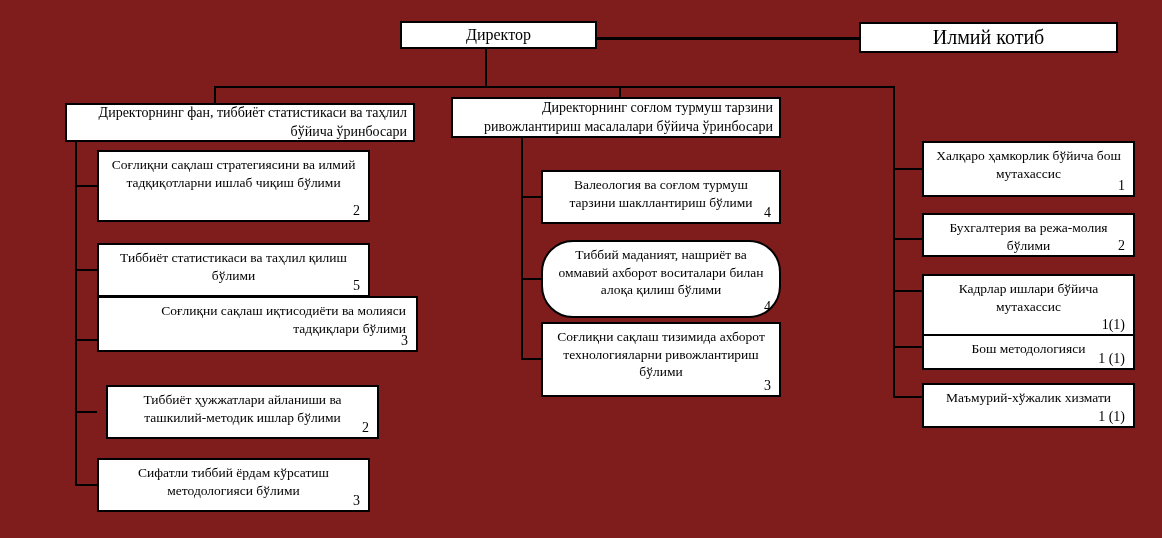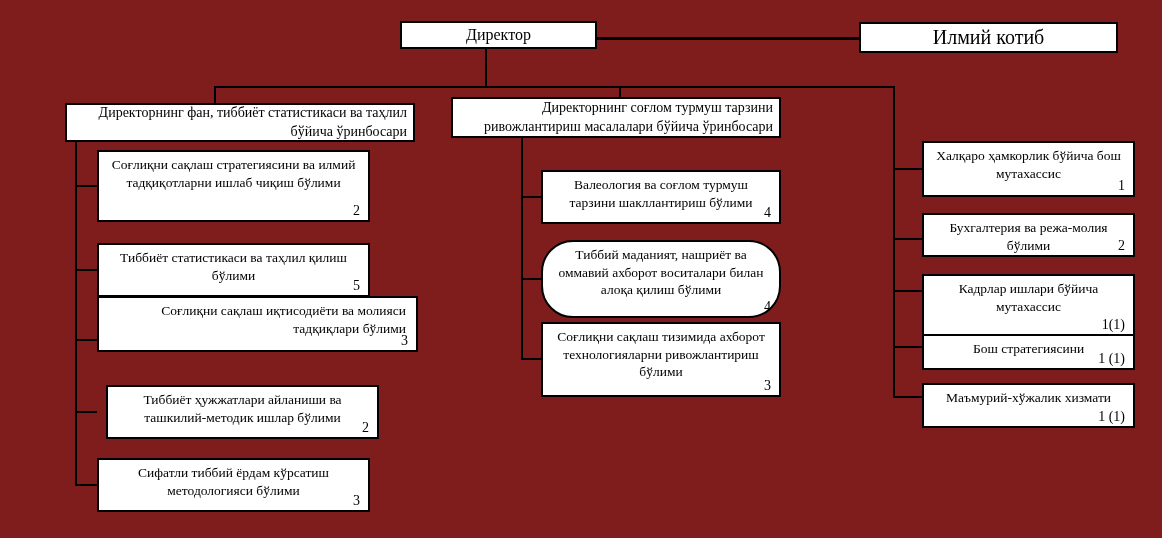--- a/index.html
+++ b/index.html
@@ -88,21 +88,21 @@
     <span>Бухгалтерия ва режа-молия бўлими</span>
     <span class="count">2</span>
   </div>
 
   <div class="box dept" style="left:922px;top:274px;width:213px;height:62px;">
     <span>Кадрлар ишлари бўйича мутахассис</span>
     <span class="count">1(1)</span>
   </div>
 
   <div class="box dept" style="left:922px;top:334px;width:213px;height:36px;">
-    <span>Бош стратегиясини</span>
+    <span>Бош методологияси</span>
     <span class="count">1 (1)</span>
   </div>
 
   <div class="box dept" style="left:922px;top:383px;width:213px;height:45px;">
     <span>Маъмурий-хўжалик хизмати</span>
     <span class="count">1 (1)</span>
   </div>
 
   <div class="line" style="left:597px;top:37px;width:262px;height:3px;"></div>
   <div class="line" style="left:485px;top:48px;width:2px;height:40px;"></div>

